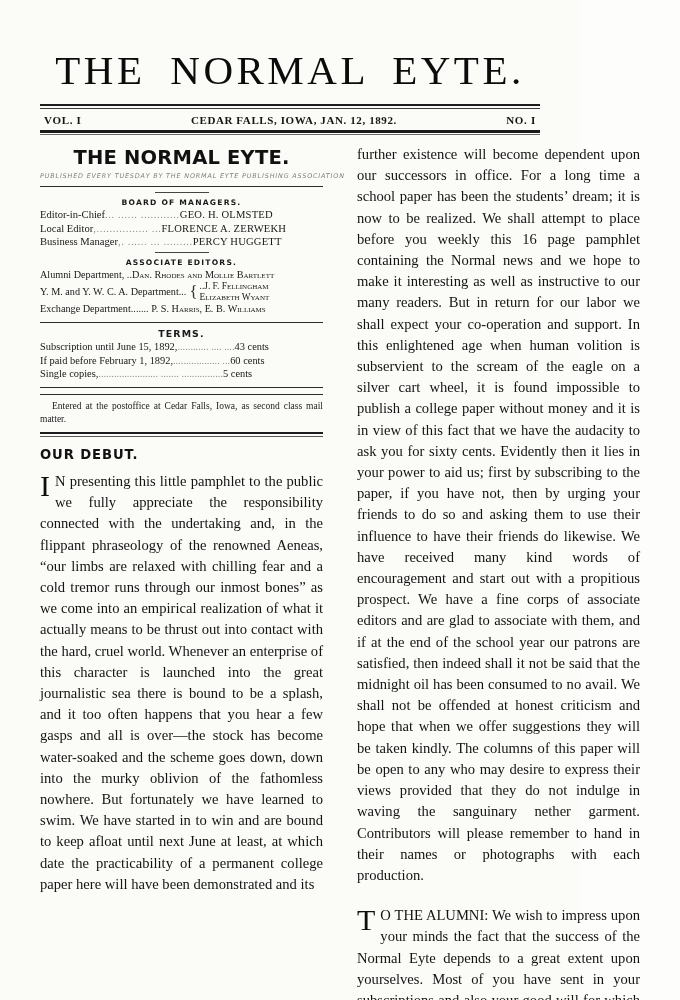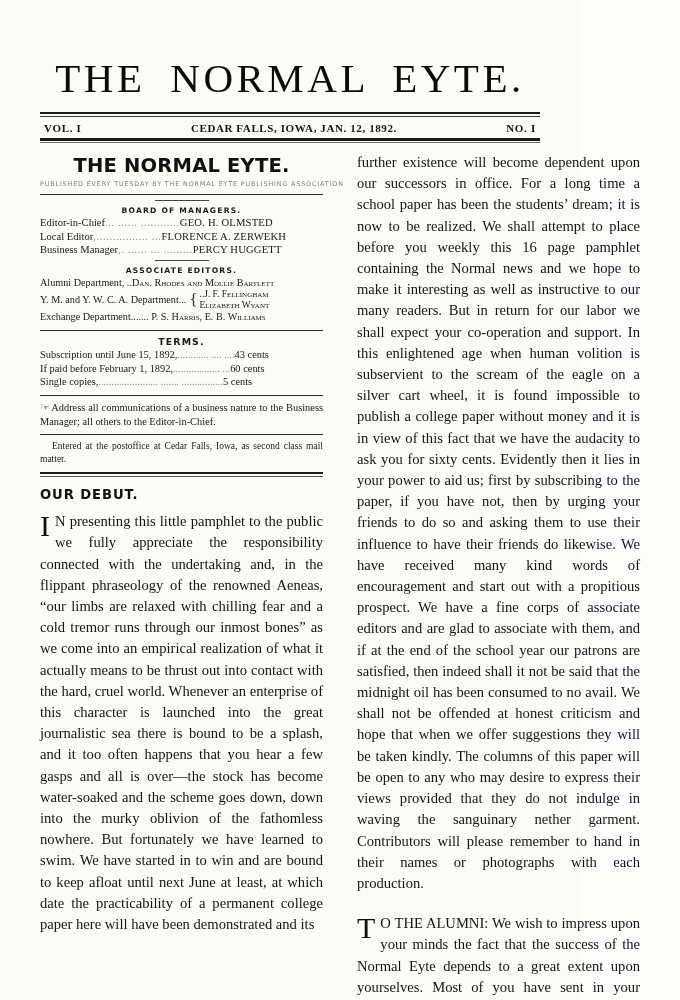--- a/index.html
+++ b/index.html
@@ -13,21 +13,21 @@
     font-family: "Liberation Serif", serif;
     color: #111;
     overflow: hidden;
   }
   .page {
     position: relative;
     width: 580px;
     height: 1000px;
     background: #fbfbf8;
     box-sizing: border-box;
-    padding: 16px 40px;
+    padding: 8px 40px;
   }
 
   
   .masthead {
     text-align: center;
     padding-top: 42px;
   }
   .masthead-title {
     font-family: "Liberation Serif", serif;
     font-size: 41px;
@@ -86,20 +86,21 @@
   }
   .box-sub {
     text-align: center;
     font-family: "DejaVu Sans", sans-serif;
     font-size: 6.4px;
     letter-spacing: 0.85px;
     color: #7d7d7d;
     margin-top: 3px;
     margin-bottom: 2px;
     white-space: nowrap;
+    font-style: italic;
   }
   .hr-thin {
     border: 0;
     border-top: 1px solid #2b2b2b;
     margin: 6px 0 5px 0;
   }
   .hr-short {
     border: 0;
     border-top: 1px solid #444;
     width: 54px;
@@ -298,24 +299,20 @@
         </div>
         <div class="terms-line">
           <span>If paid before February 1, 1892,</span><span class="dots">.................. ...</span><span>60 cents</span>
         </div>
         <div class="terms-line">
           <span>Single copies,</span><span class="dots">....................... ....... ................</span><span>5 cents</span>
         </div>
 
         <hr class="hr-thin">
 
-        <div class="notice">
-          <span class="hand">☞</span>
-          <span>Address all communications of a business nature to the Business Manager; all others to the Editor-in-Chief.</span>
-        </div>
 
         <hr class="hr-thin">
 
         <div class="entered">Entered at the postoffice at Cedar Falls, Iowa, as second class mail matter.</div>
 
         <div class="rule-double2"></div>
       </div>
 
       <div class="art-block">
         <div class="art-head">OUR DEBUT.</div>

